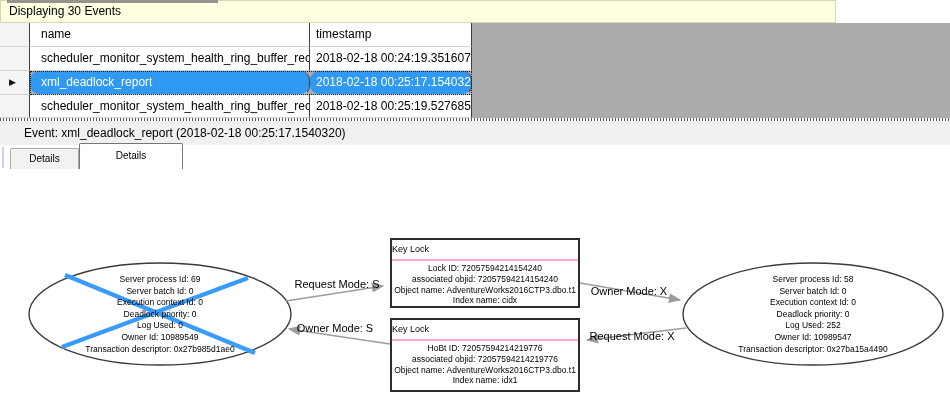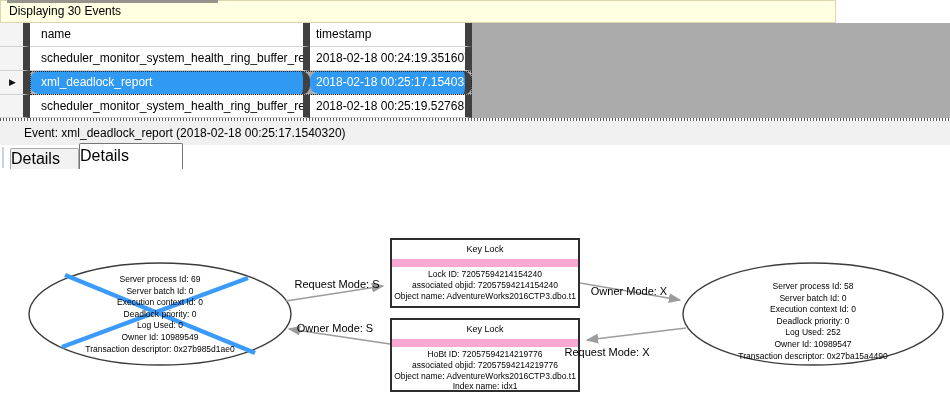--- a/index.html
+++ b/index.html
@@ -6,21 +6,21 @@
   .app{position:relative;width:950px;height:400px;overflow:hidden;background:#fff;
        font-family:"Liberation Sans",sans-serif;color:#000;}
   
   .top-sliver{position:absolute;left:7px;top:0;width:211px;height:3px;background:#95948C;z-index:6;}
   
   .info-bar{position:absolute;left:0;top:0;width:836px;height:23px;background:#FFFFE1;
             border:1px solid #DAD6AE;box-sizing:border-box;line-height:21px;padding-left:8px;font-size:12px;}
   
   .grid{position:absolute;left:0;top:23px;width:950px;height:95px;background:#ABABAB;font-size:12px;}
   .grid-row{position:absolute;left:0;display:flex;}
-  .cell{box-sizing:border-box;border-right:7px solid #404040;border-bottom:1px solid #D2D2D2;
+  .cell{box-sizing:border-box;border-right:1px solid #404040;border-bottom:1px solid #D2D2D2;
         overflow:hidden;white-space:nowrap;}
   .sel-c{width:30px;background:#F4F4F4;position:relative;}
   .name-c{width:280px;background:#fff;padding:0 0 0 11px;}
   .time-c{width:162px;background:#fff;padding:0 0 0 6px;}
   .hdr .name-c,.hdr .time-c{background:#FFF;}
   .hdr{top:0;height:24px;line-height:23px;}
   .r0{top:24px;height:24px;line-height:23px;}
   .r1{top:48px;height:24px;line-height:23px;}
   .r2{top:72px;height:23px;line-height:22px;}
   .sel-wrap{display:flex;}
@@ -28,43 +28,43 @@
   .row-selected .name-c,.row-selected .time-c{background:#3099F2;color:#fff;border-radius:9px;}
   .arrow-glyph{position:absolute;left:9px;top:0;width:100%;height:100%;line-height:23px;
                font-size:9px;color:#111;}
   
   .splitter{position:absolute;left:0;top:118px;width:950px;height:3px;background:#fff;
             background-image:repeating-linear-gradient(90deg,#5A5A5A 0 1px,#FDFDFD 1px 3px);}
   
   .event-bar{position:absolute;left:0;top:121px;width:950px;height:24px;background:#F0F0F0;
              font-size:12px;line-height:24px;padding-left:24px;box-sizing:border-box;}
   
-  .tab{position:absolute;box-sizing:border-box;text-align:left;font-size:16px;
+  .tab{position:absolute;box-sizing:border-box;text-align:center;font-size:10px;
        border-radius:2px 2px 0 0;}
   .tab-details{left:10px;top:148px;width:69px;height:21px;line-height:19px;background:#F2F2F2;
                border:1px solid #ABABAB;border-bottom:none;z-index:1;}
   .tab-deadlock{left:79px;top:143px;width:104px;height:26px;line-height:23px;background:#fff;
                 border:1px solid #767676;border-bottom:none;z-index:3;}
   .left-line{position:absolute;left:2px;top:147px;width:2px;height:253px;background:#CDD1E7;}
   
   .pane{position:absolute;left:0;top:168px;width:950px;height:232px;background:#fff;}
   .pane svg{position:absolute;left:0;top:0;}
   .node-text{position:absolute;font-size:8.5px;line-height:11.6px;text-align:center;color:#000;}
   .victim-text{left:29px;top:106px;width:262px;}
-  .survivor-text{left:682px;top:106px;width:262px;margin-top:7px;}
+  .survivor-text{left:682px;top:106px;width:262px;}
   .lockbox{position:absolute;width:190px;background:#fff;border:2px solid #2E2E2E;box-sizing:border-box;}
   .box-top{left:390px;top:70px;height:70px;}
   .box-bottom{left:390px;top:150px;height:74px;}
-  .lockbox .title{height:19px;line-height:19px;text-align:center;font-size:9px;border-bottom:8px solid #f9a8d4;}
+  .lockbox .title{height:19px;line-height:19px;text-align:left;font-size:9px;border-bottom:2px solid #f9a8d4;}
   .lockbox .body{padding-top:2px;font-size:8.5px;line-height:10.8px;text-align:center;}
   .edge-label{position:absolute;font-size:11px;text-align:center;white-space:nowrap;color:#000;}
   .lab-request-s{left:285px;top:110px;width:104px;}
   .lab-owner-s{left:284px;top:154px;width:102px;}
   .lab-owner-x{left:580px;top:117px;width:98px;}
-  .lab-request-x{left:556px;top:162px;width:102px;margin-top:16px;}
+  .lab-request-x{left:581px;top:162px;width:102px;}
 </style>
 </head>
 <body>
 
 <div class="app">
 
   <div class="top-sliver"></div>
 
   <div class="info-bar">
     <span>Displaying 30 Events</span>
@@ -154,20 +154,21 @@
       <div>Owner Id: 10989547</div>
       <div>Transaction descriptor: 0x27ba15a4490</div>
     </div>
 
     <div class="lockbox box-top">
       <div class="title">Key Lock</div>
       <div class="body">
         <div>Lock ID: 72057594214154240</div>
         <div>associated objid: 72057594214154240</div>
         <div>Object name: AdventureWorks2016CTP3.dbo.t1</div>
+        <div>Index name: cidx</div>
       </div>
     </div>
 
     <div class="lockbox box-bottom">
       <div class="title">Key Lock</div>
       <div class="body">
         <div>HoBt ID: 72057594214219776</div>
         <div>associated objid: 72057594214219776</div>
         <div>Object name: AdventureWorks2016CTP3.dbo.t1</div>
         <div>Index name: idx1</div>

